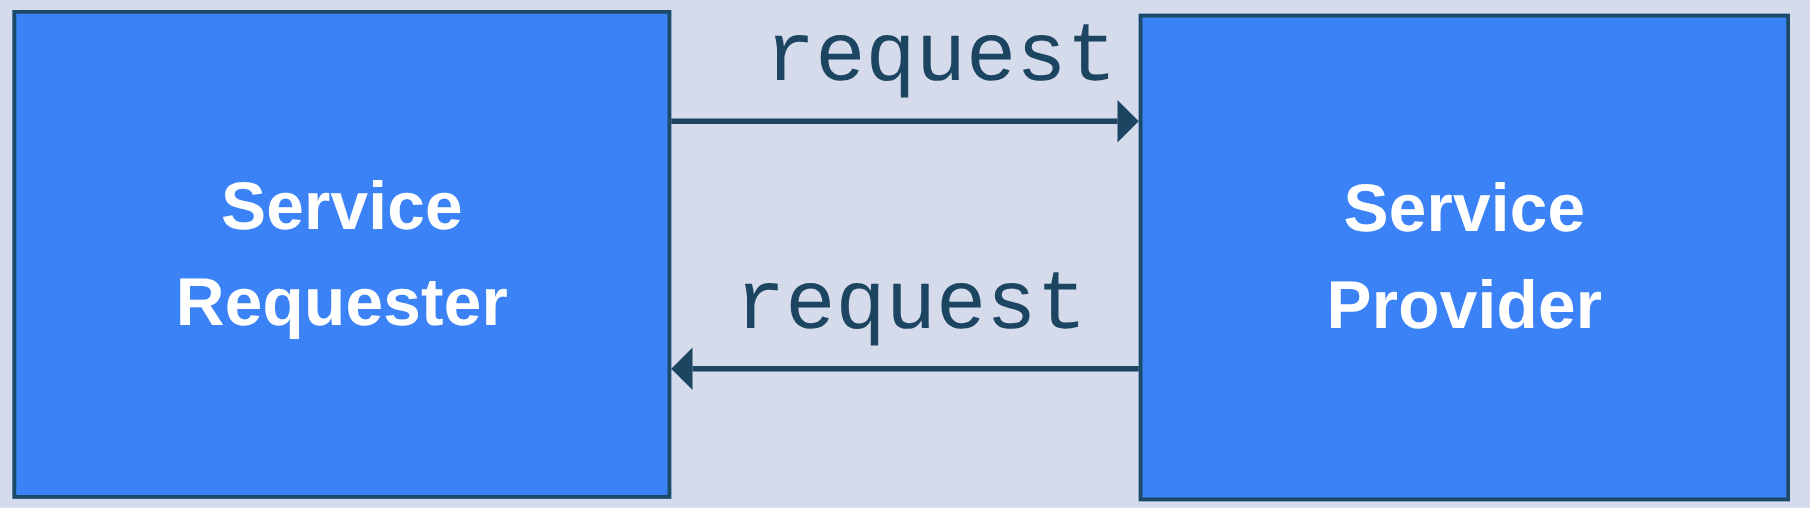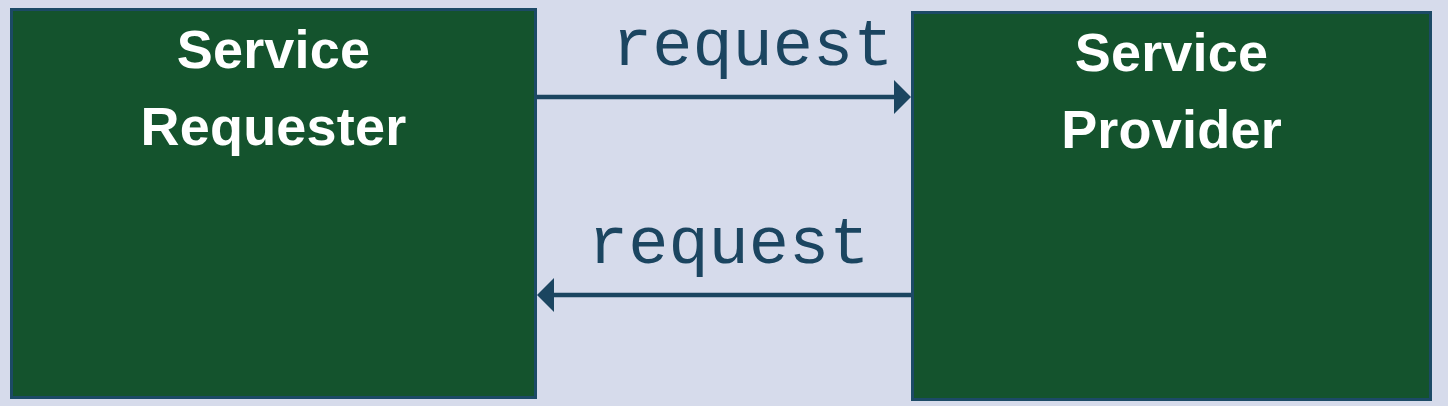--- a/index.html
+++ b/index.html
@@ -17,24 +17,24 @@
     width: 1448px;
     height: 406px;
     background: #d6dbeb;
     overflow: hidden;
   }
 
   
   .node-box {
     position: absolute;
     box-sizing: border-box;
-    background: #14532d;
+    background: #3b82f6;
     border: 3px solid #1c4a66;
     display: flex;
-    align-items: flex-start;
+    align-items: center;
     justify-content: center;
   }
 
   .node-label {
     color: #ffffff;
     font-family: "Liberation Sans", sans-serif;
     font-weight: bold;
     font-size: 54px;
     line-height: 1.42;
     text-align: center;

